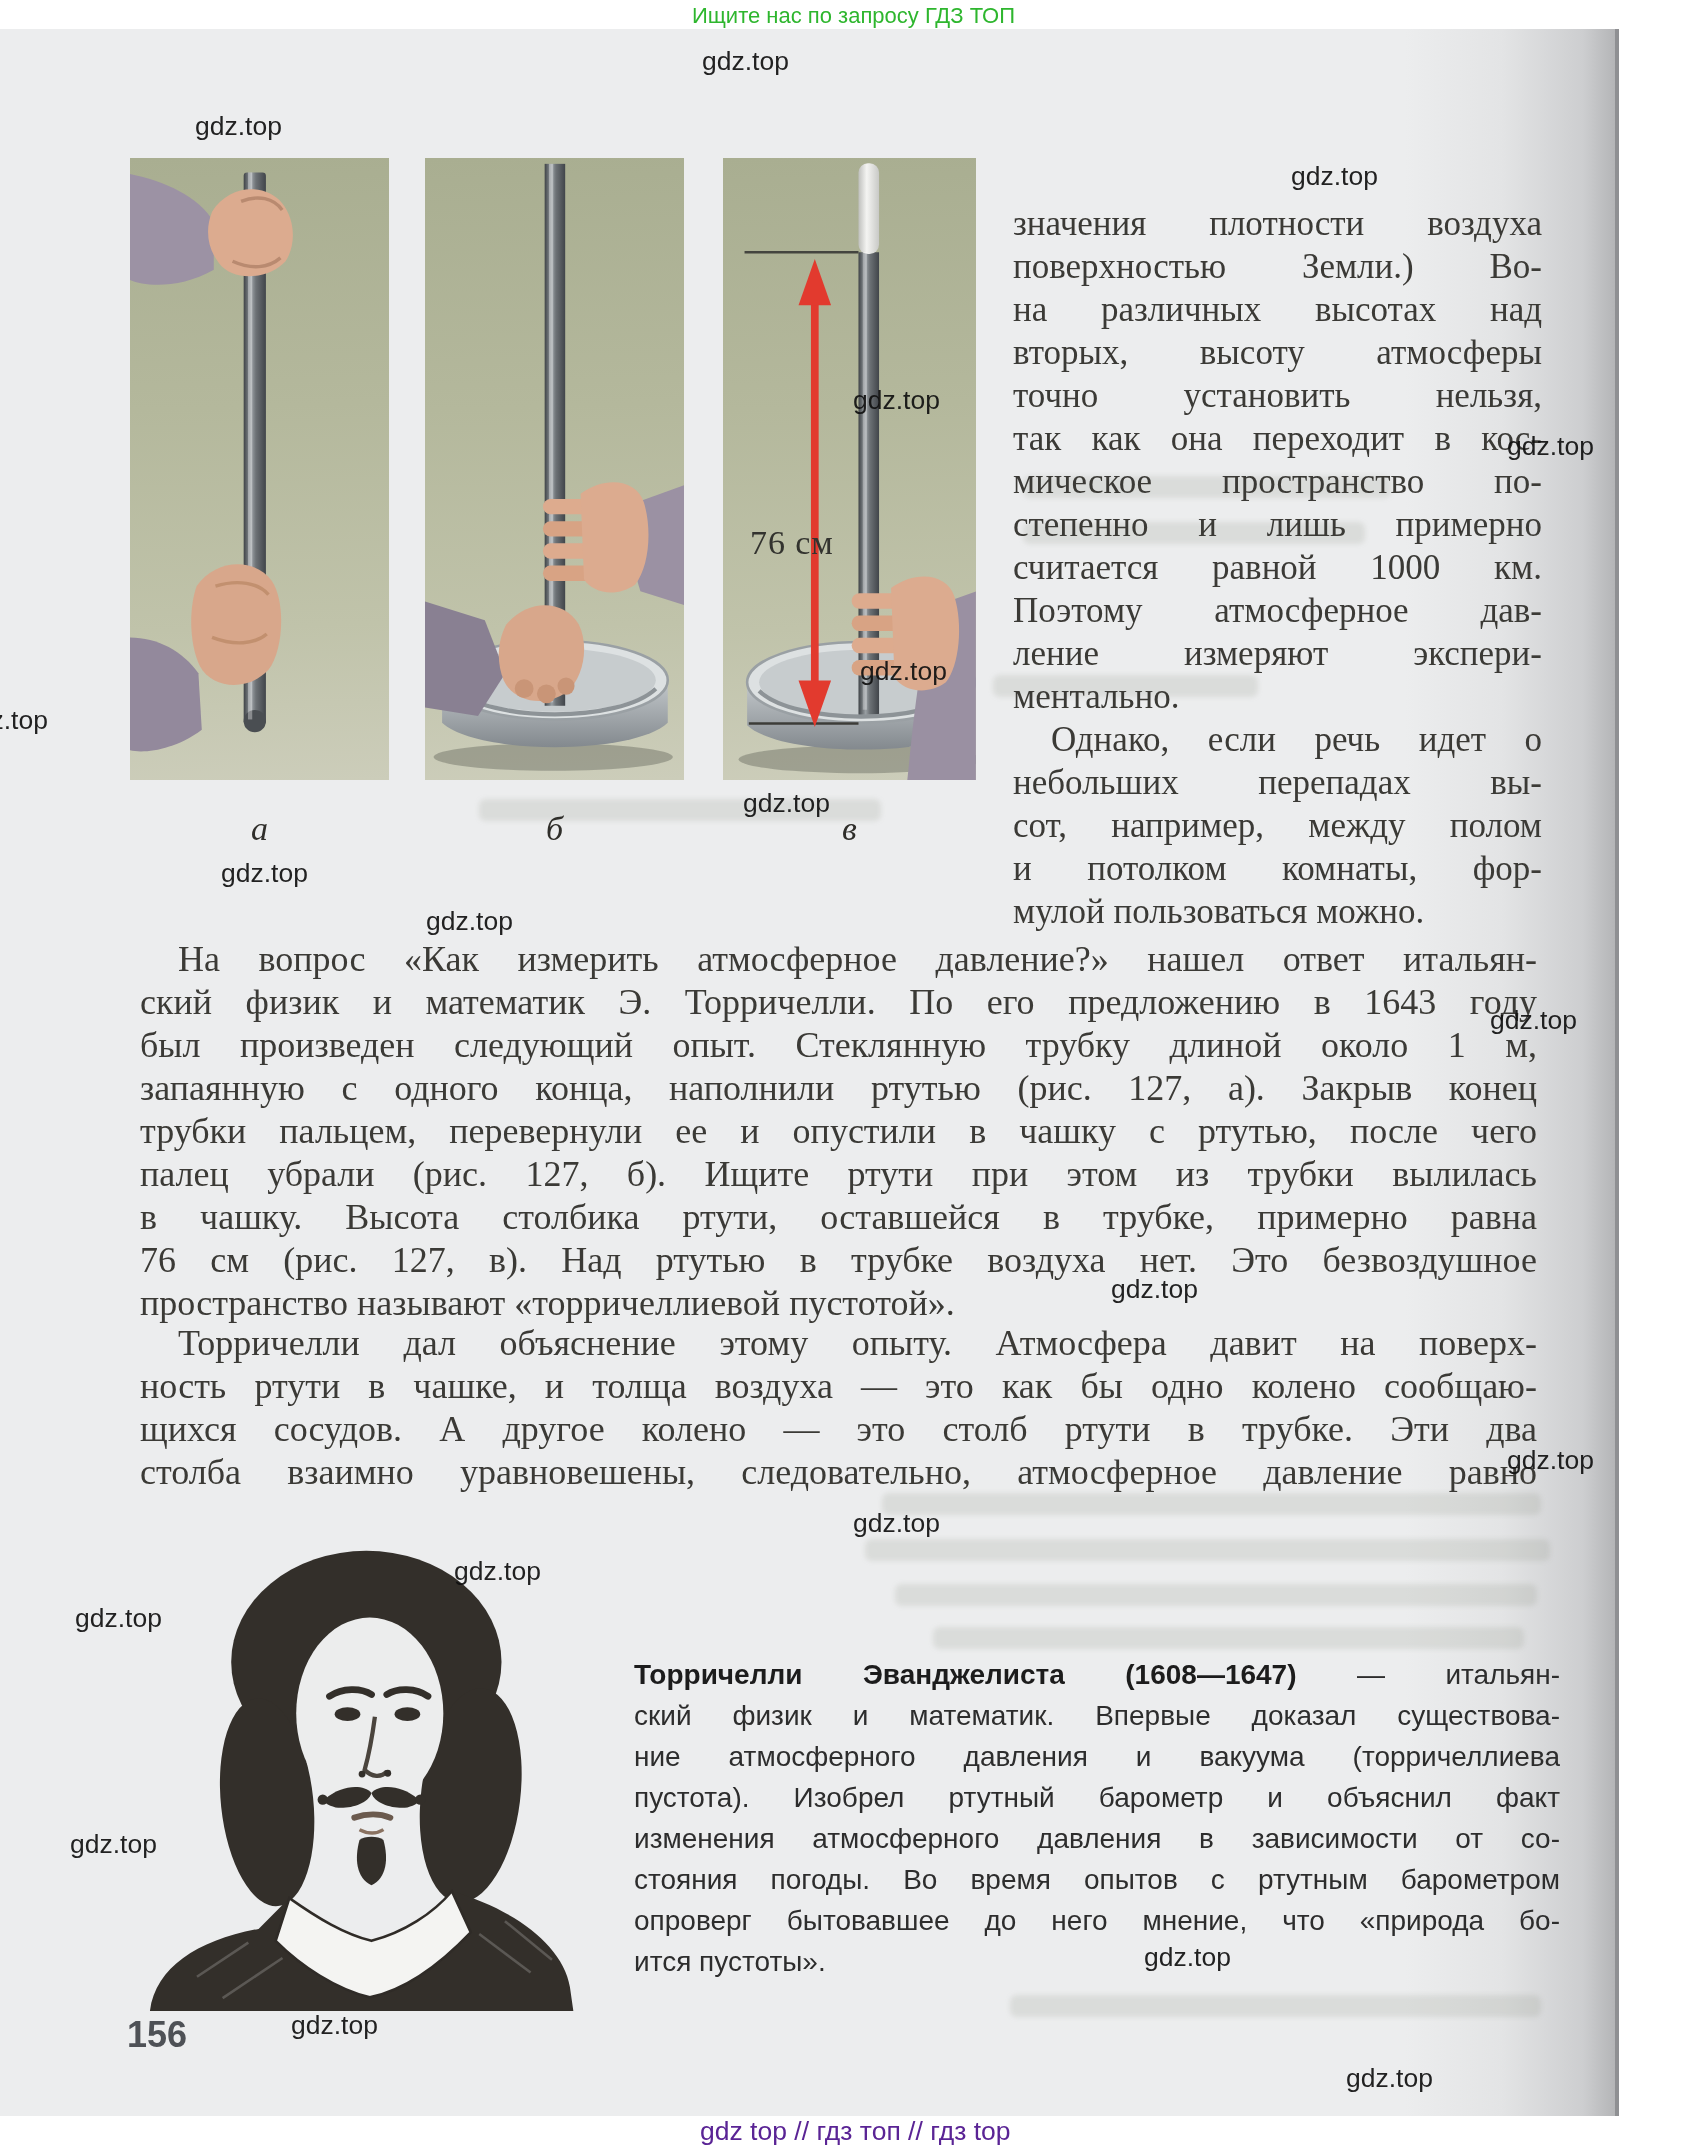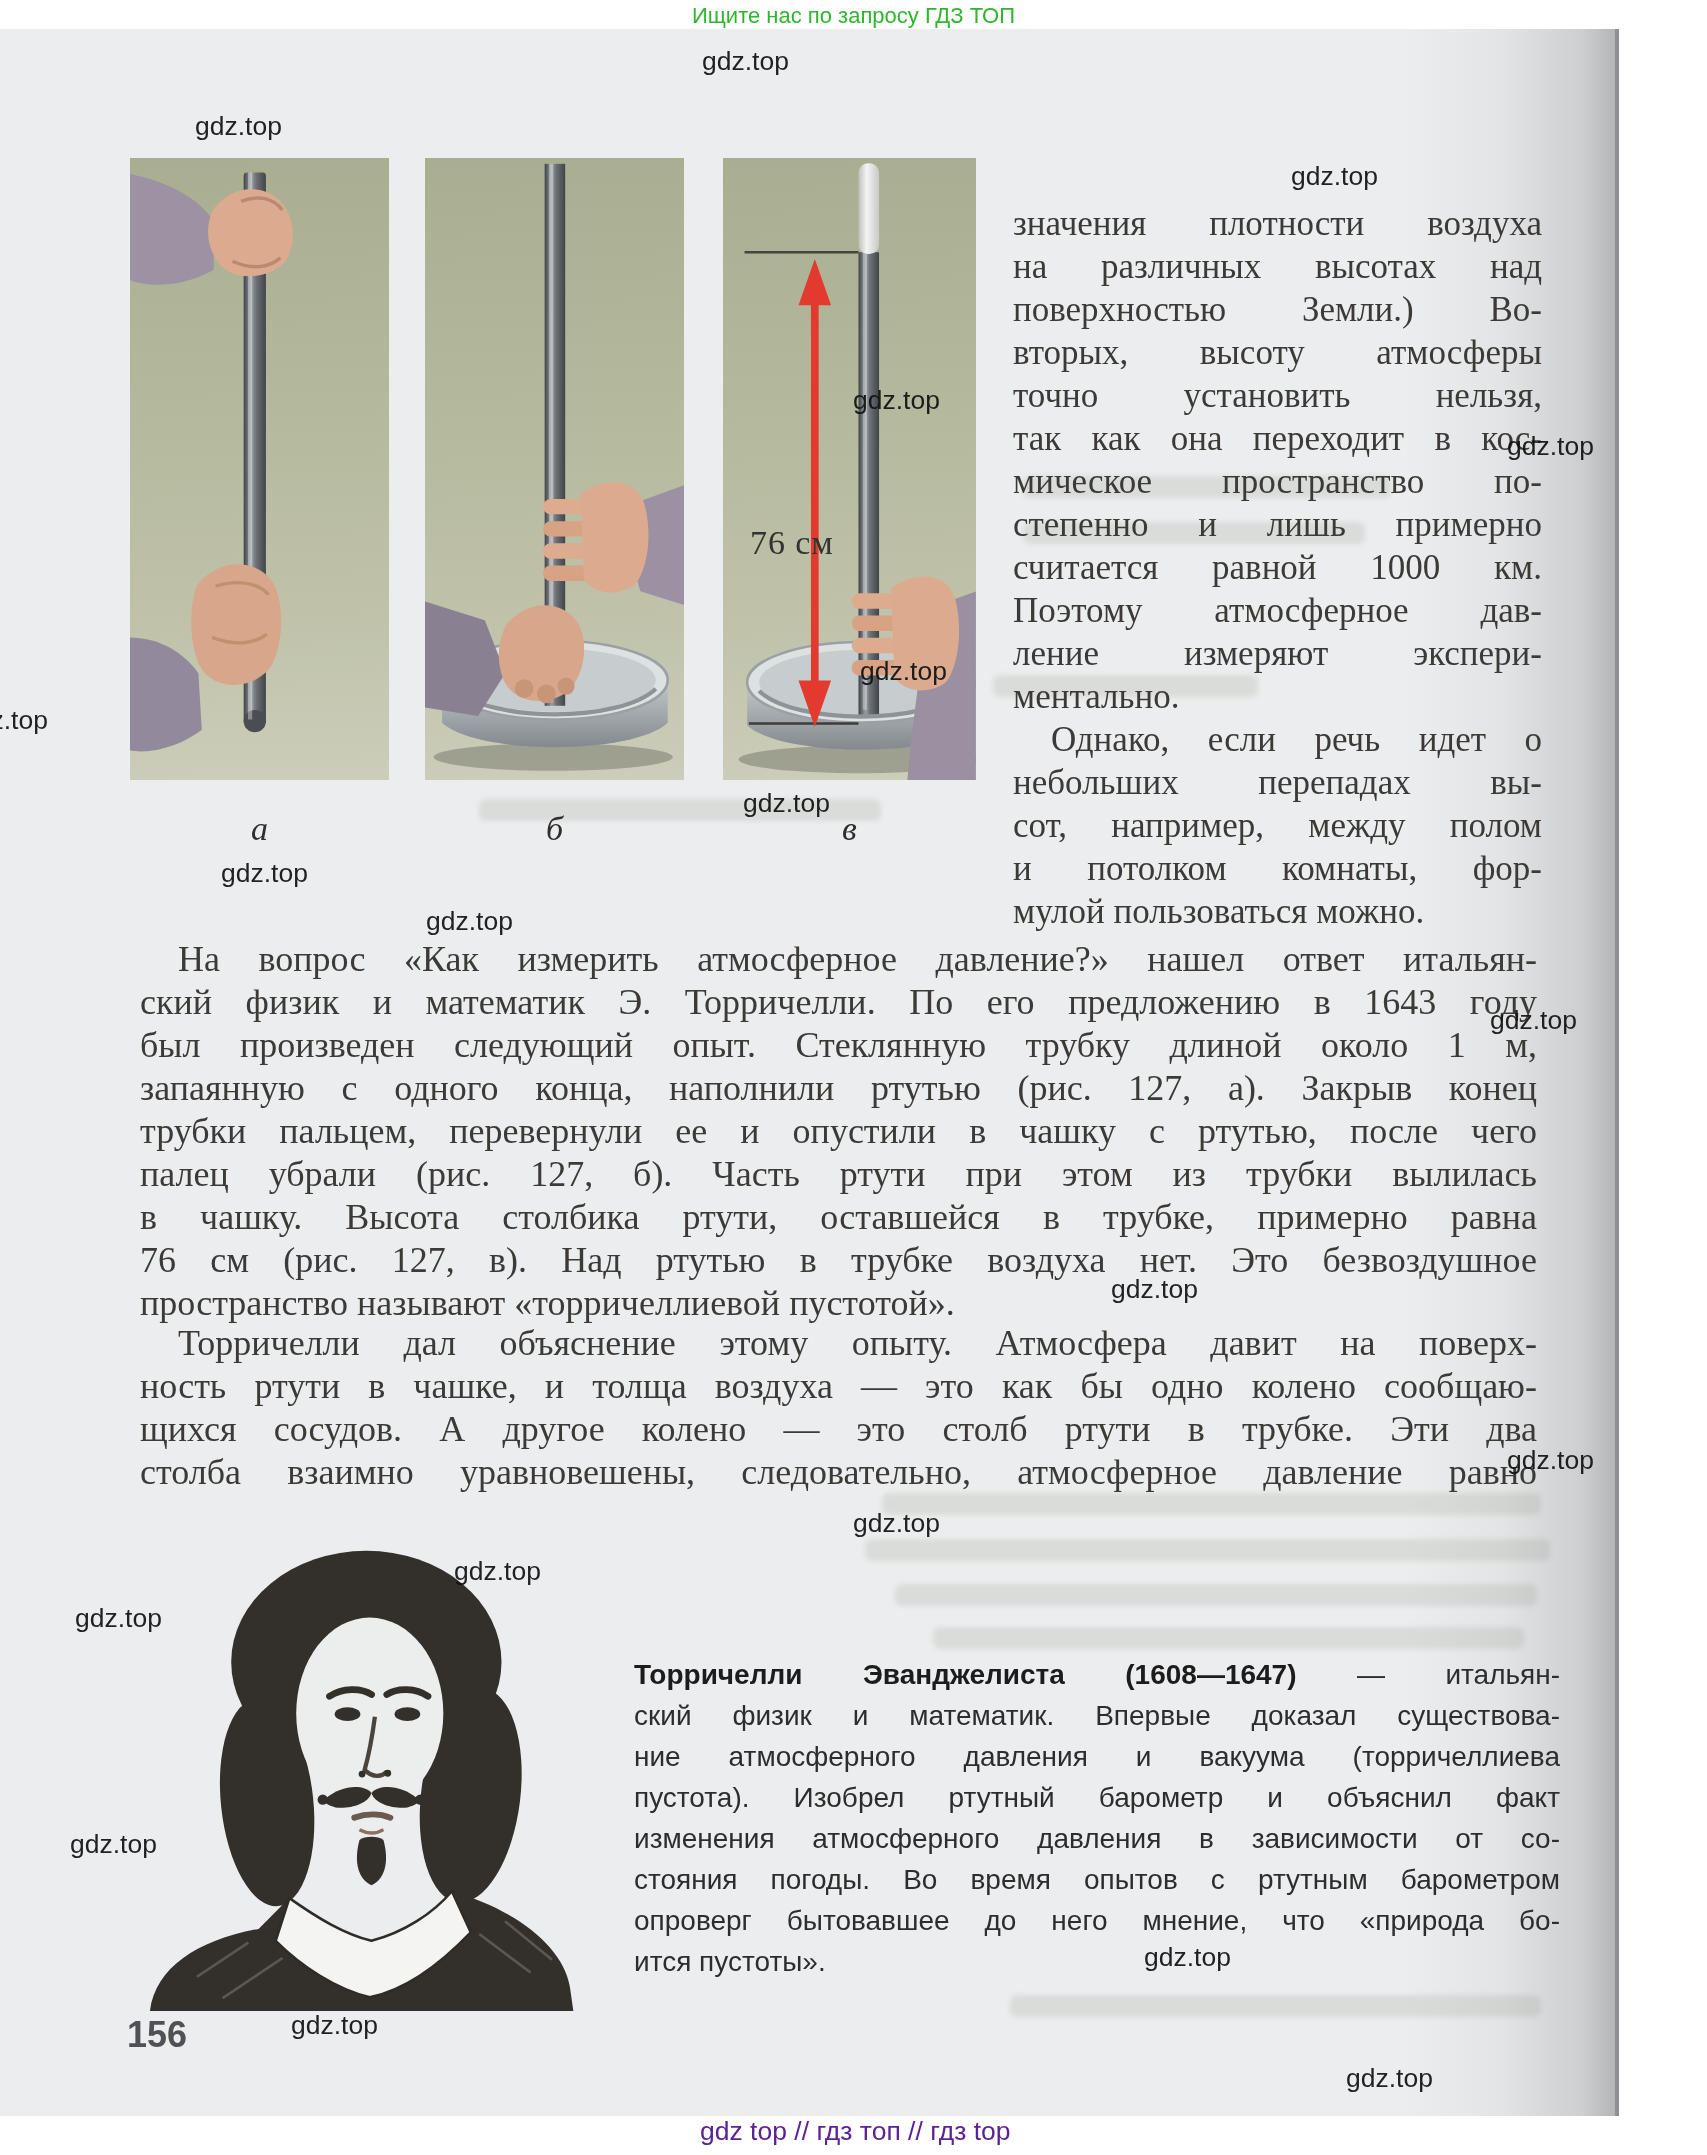--- a/index.html
+++ b/index.html
@@ -181,24 +181,24 @@
   <div class="measure-label">76 см</div>
 
   <div class="fig-label" id="label-a">а</div>
   <div class="fig-label" id="label-b">б</div>
   <div class="fig-label" id="label-v">в</div>
 
   <div class="textblock" id="right-col">
 
       <div class="line">значения плотности воздуха</div>
 
+      <div class="line">поверхностью Земли.) Во-</div>
+
       <div class="line">на различных высотах над</div>
 
-      <div class="line">поверхностью Земли.) Во-</div>
-
       <div class="line">вторых, высоту атмосферы</div>
 
       <div class="line">точно установить нельзя,</div>
 
       <div class="line">так как она переходит в кос-</div>
 
       <div class="line">мическое пространство по-</div>
 
       <div class="line">степенно и лишь примерно</div>
 
@@ -226,21 +226,21 @@
       <div class="line ind">На вопрос «Как измерить атмосферное давление?» нашел ответ итальян-</div>
 
       <div class="line">ский физик и математик Э. Торричелли. По его предложению в 1643 году</div>
 
       <div class="line">был произведен следующий опыт. Стеклянную трубку длиной около 1 м,</div>
 
       <div class="line">запаянную с одного конца, наполнили ртутью (рис. 127, а). Закрыв конец</div>
 
       <div class="line">трубки пальцем, перевернули ее и опустили в чашку с ртутью, после чего</div>
 
-      <div class="line">палец убрали (рис. 127, б). Часть ртути при этом из трубки вылилась</div>
+      <div class="line">палец убрали (рис. 127, б). Ищите ртути при этом из трубки вылилась</div>
 
       <div class="line">в чашку. Высота столбика ртути, оставшейся в трубке, примерно равна</div>
 
       <div class="line">76 см (рис. 127, в). Над ртутью в трубке воздуха нет. Это безвоздушное</div>
 
       <div class="line end">пространство называют «торричеллиевой пустотой».</div>
     </div>
 
   <div class="textblock" id="para-2">
 

